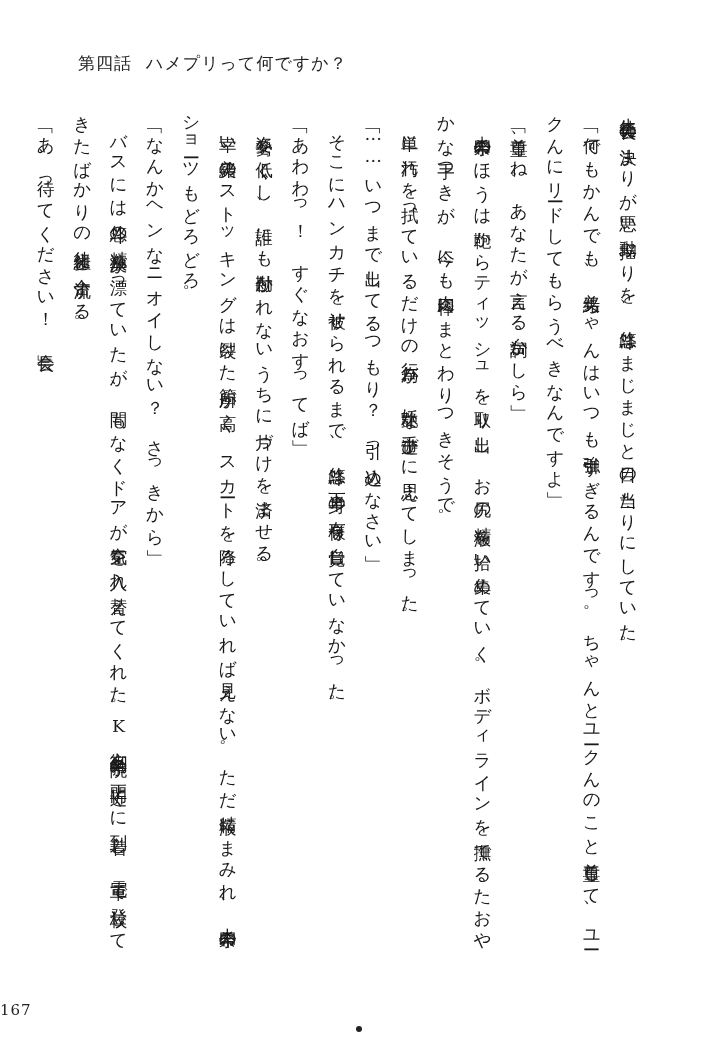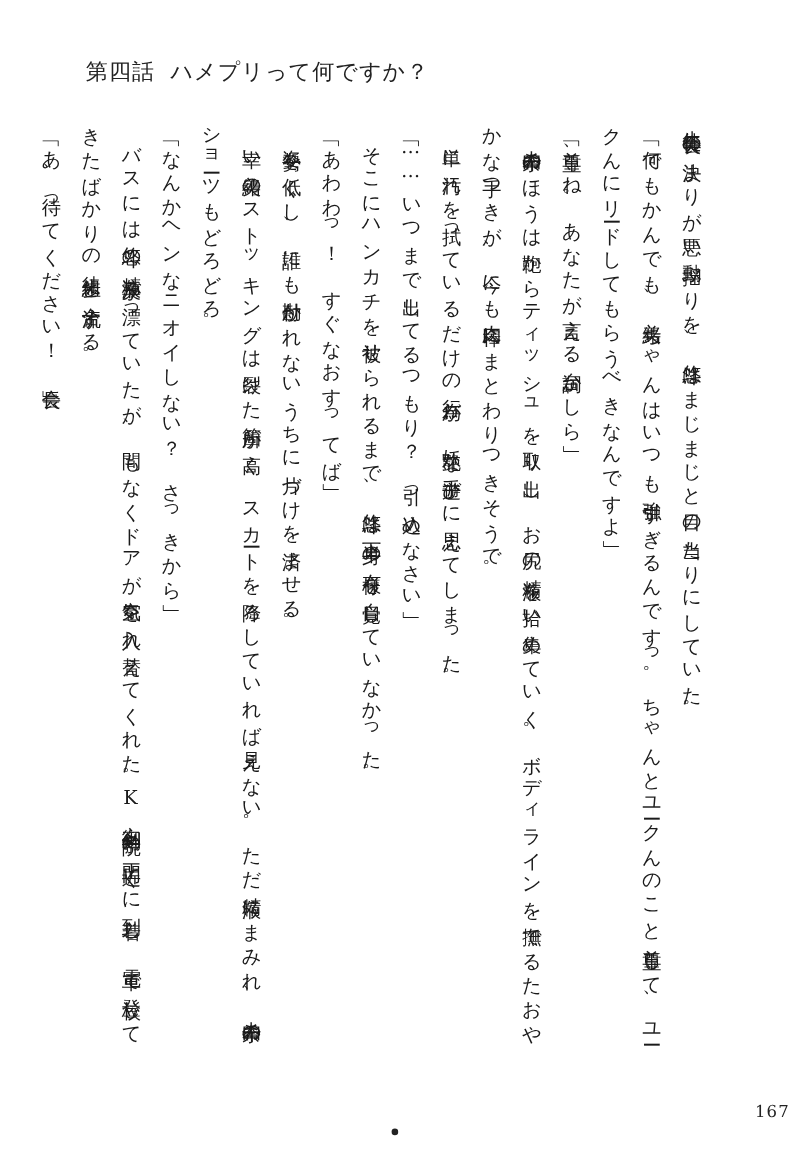--- a/index.html
+++ b/index.html
@@ -20,21 +20,21 @@
     width: 718px;
     height: 1050px;
     background: #ffffff;
   }
 
   
   .page-header {
     position: absolute;
     top: 52px;
     left: 78px;
-    font-size: 20px;
+    font-size: 17px;
     letter-spacing: 1px;
     color: #222;
     white-space: nowrap;
   }
   .page-header .chapter-num {
     margin-right: 14px;
   }
 
   
   .body-text {
@@ -60,21 +60,21 @@
   .body-text p.indent {
     text-indent: 1em;
   }
 
   
   .footer {
     position: absolute;
     left: 0;
     right: 0;
     bottom: 18px;
-    text-align: right;
+    text-align: left;
   }
   .page-number {
     font-family: "DejaVu Serif", "Liberation Serif", serif;
     font-size: 15px;
     letter-spacing: 1px;
     color: #222;
   }
   .ornament {
     margin: 7px auto 0 auto;
     width: 6px;

